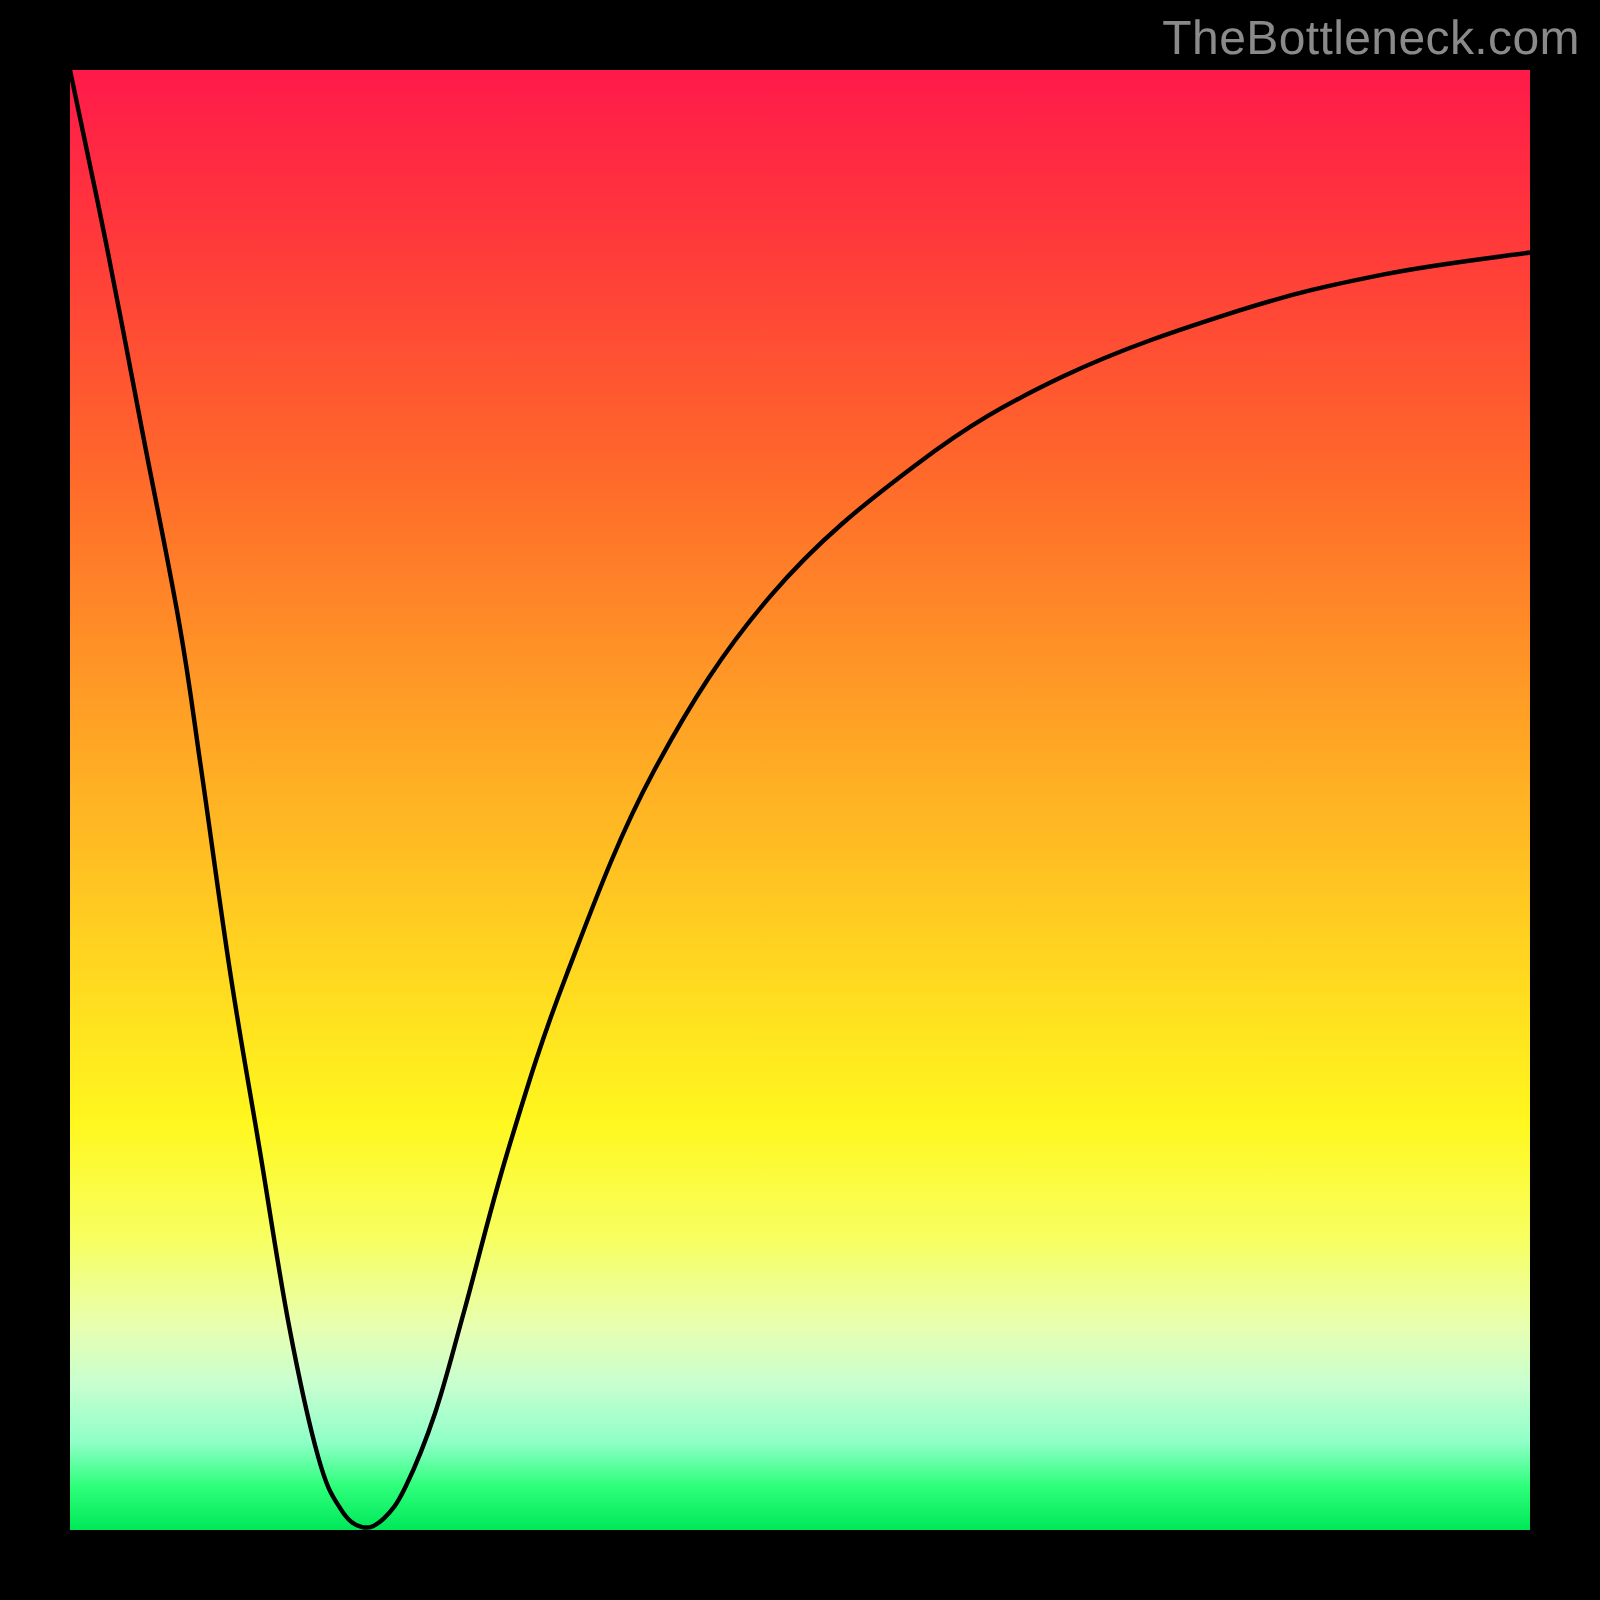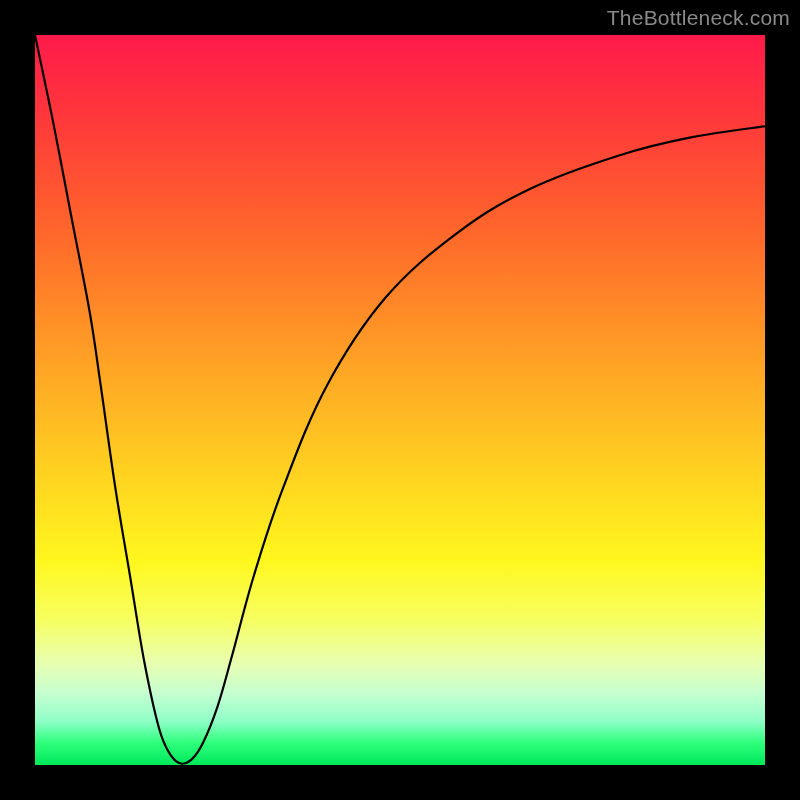--- a/index.html
+++ b/index.html
@@ -42,21 +42,21 @@
       #8fffc8 94%,
       #2eff7a 97%,
       #00e85a 100%
     );
   }
   .watermark {
     position: absolute;
     top: 6px;
     right: 10px;
     color: #8a8a8a;
-    font-size: 21px;
+    font-size: 24px;
     font-weight: 500;
     letter-spacing: 0.2px;
     user-select: none;
   }
   svg.curve, svg.beads {
     position: absolute;
     inset: 0;
     width: 730px;
     height: 730px;
     overflow: visible;

